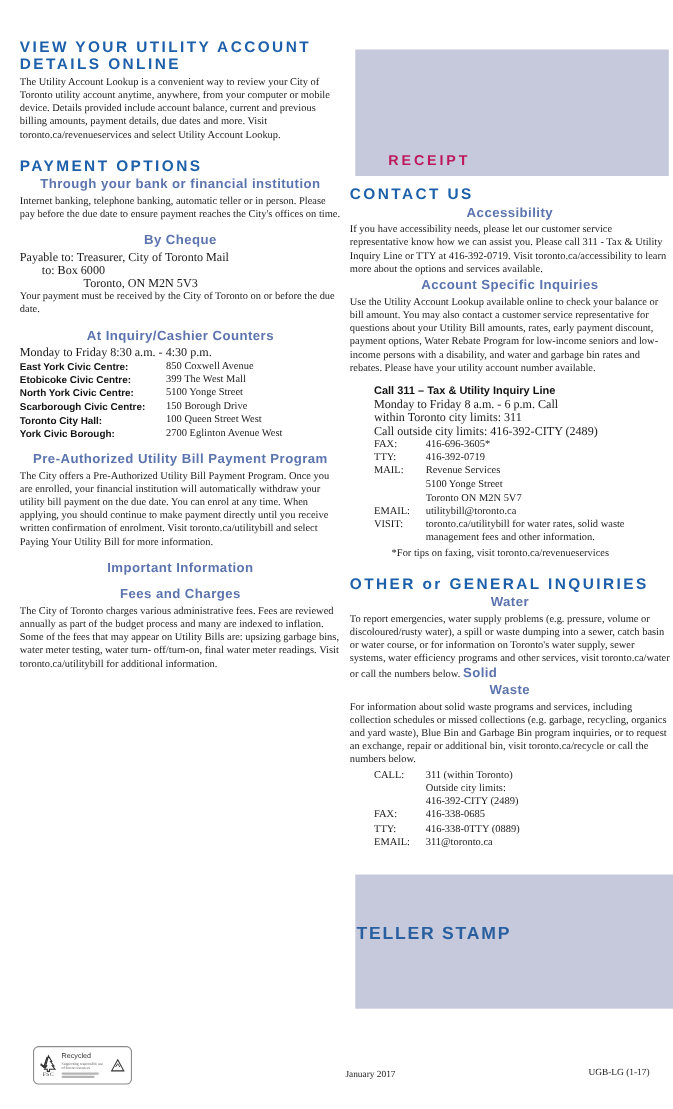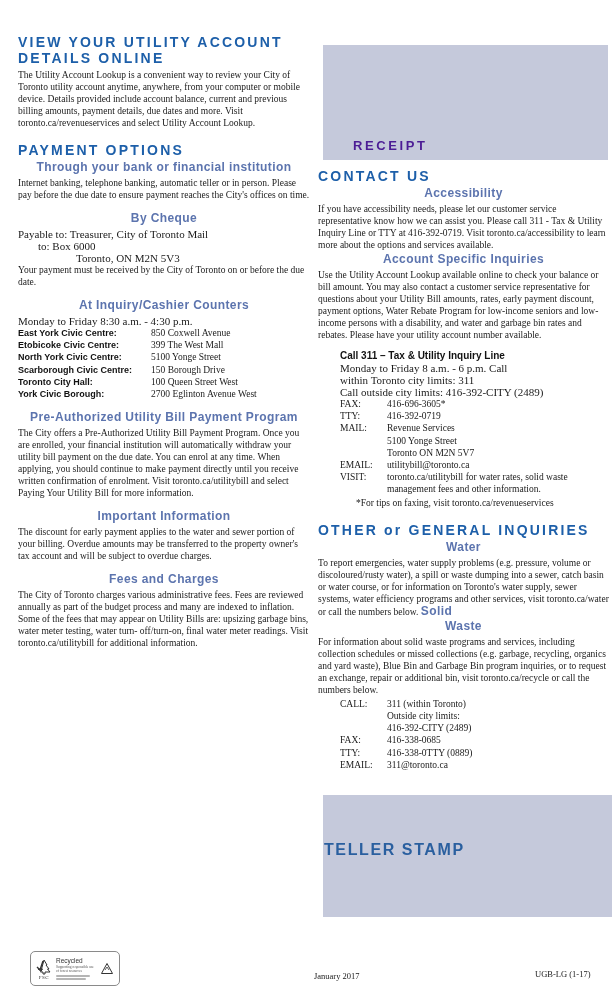--- a/index.html
+++ b/index.html
@@ -56,21 +56,21 @@
   .lrow{display:flex;justify-content:space-between;}
   .lrow .lab{width:47px;flex:0 0 47px;}
   .lrow .val{flex:1;}
   .footnote{font-size:9.5px;line-height:12.2px;padding-left:16px;margin-top:1px;}
 
   
   .receipt-box{position:absolute;left:323px;top:45px;width:285px;height:115px;background:#C5C9DB;}
   .receipt-label{
     position:absolute;left:30px;bottom:7px;
     font-family:"Liberation Sans", sans-serif;font-weight:bold;
-    font-size:13px;letter-spacing:2.6px;color:#4c1d95;
+    font-size:13px;letter-spacing:2.6px;color:#be185d;
   }
   .teller-box{position:absolute;left:323px;top:795px;width:320px;height:122px;background:#C5C9DB;}
   .teller-label{
     position:absolute;left:1px;top:46px;
     font-family:"Liberation Sans", sans-serif;font-weight:bold;
     font-size:16px;letter-spacing:1.6px;color:#2A5F9F;
   }
 
   
   .fsc-box{
@@ -133,21 +133,20 @@
     </div>
     <div class="crow">
       <span class="n">York Civic Borough:</span>
       <span class="a">2700 Eglinton Avenue West</span>
     </div>
 
     <div class="h2">Pre-Authorized Utility Bill Payment Program</div>
     <p class="p">The City offers a Pre-Authorized Utility Bill Payment Program. Once you are enrolled, your financial institution will automatically withdraw your utility bill payment on the due date. You can enrol at any time. When applying, you should continue to make payment directly until you receive written confirmation of enrolment. Visit toronto.ca/utilitybill and select Paying Your Utility Bill for more information.</p>
 
     <div class="h2">Important Information</div>
-    <p class="p">The discount for early payment applies to the water and sewer portion of your billing. Overdue amounts may be transferred to the property owner's tax account and will be subject to overdue charges.</p>
 
     <div class="h2">Fees and Charges</div>
     <p class="p">The City of Toronto charges various administrative fees. Fees are reviewed annually as part of the budget process and many are indexed to inflation. Some of the fees that may appear on Utility Bills are: upsizing garbage bins, water meter testing, water turn- off/turn-on, final water meter readings. Visit toronto.ca/utilitybill for additional information.</p>
   </div>
 
   <div class="receipt-box">
     <span class="receipt-label">RECEIPT</span>
   </div>
 
   <div class="col-right">

